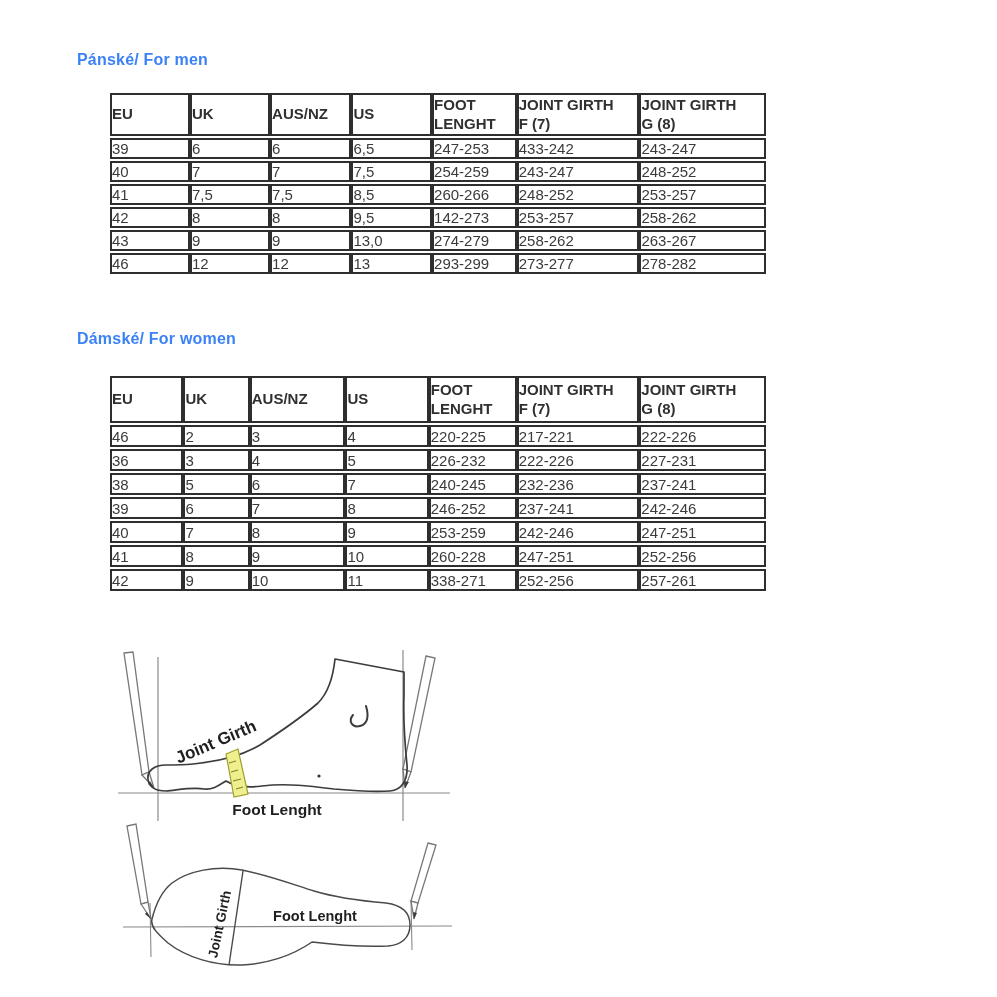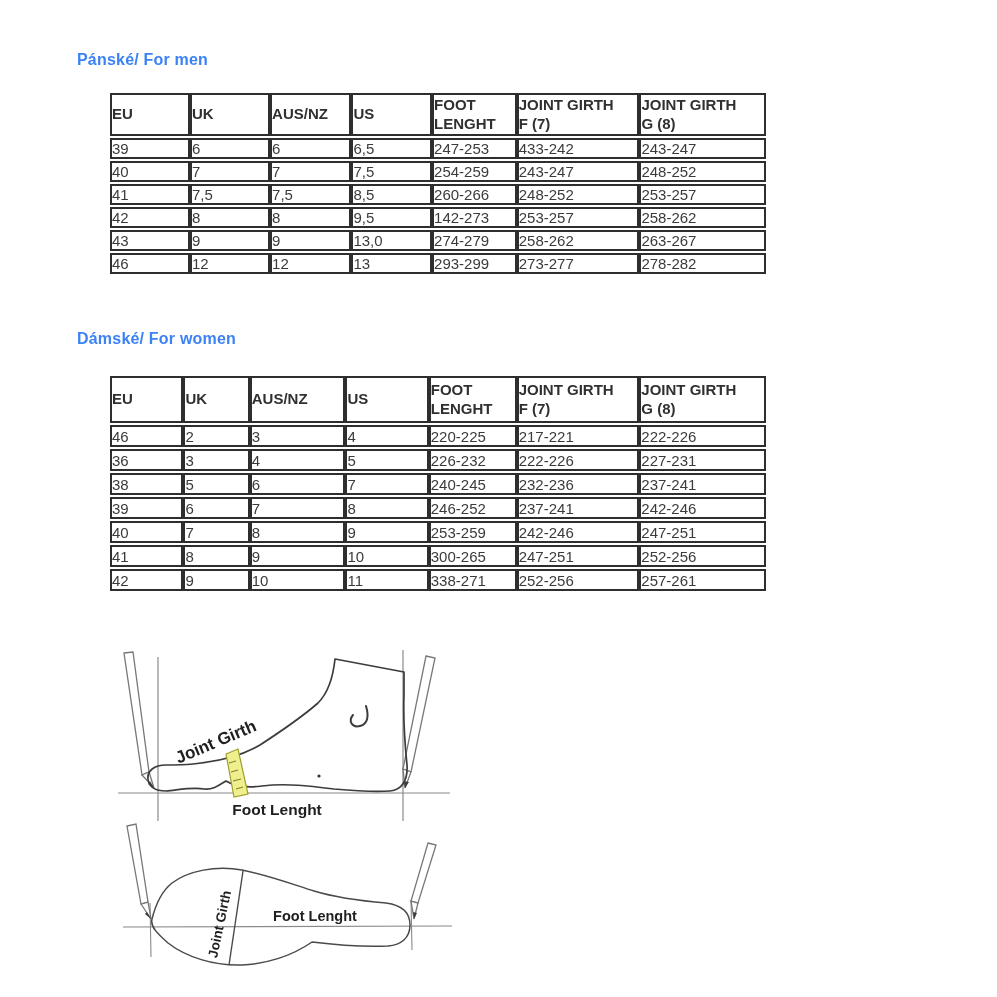--- a/index.html
+++ b/index.html
@@ -185,21 +185,21 @@
           <td>9</td>
           <td>253-259</td>
           <td>242-246</td>
           <td>247-251</td>
         </tr>
         <tr>
           <td>41</td>
           <td>8</td>
           <td>9</td>
           <td>10</td>
-          <td>300-265</td>
+          <td>260-228</td>
           <td>247-251</td>
           <td>252-256</td>
         </tr>
         <tr>
           <td>42</td>
           <td>9</td>
           <td>10</td>
           <td>11</td>
           <td>338-271</td>
           <td>252-256</td>

